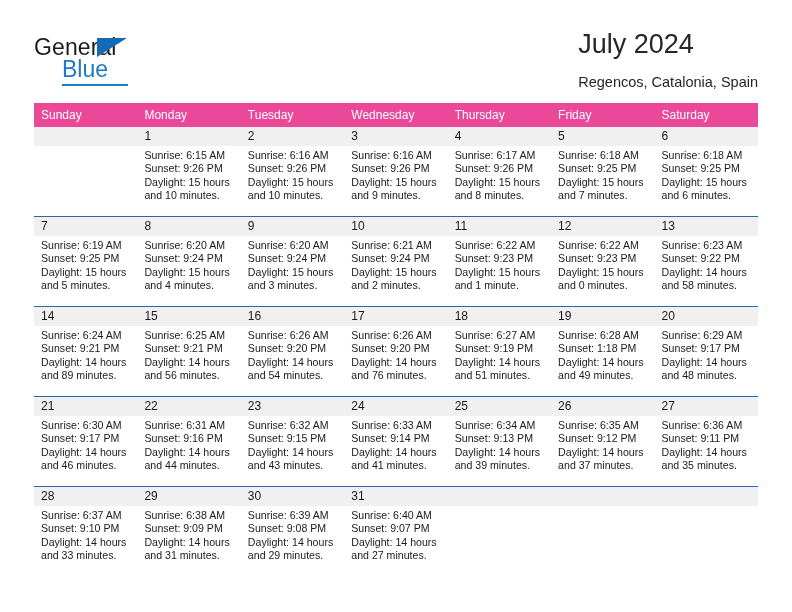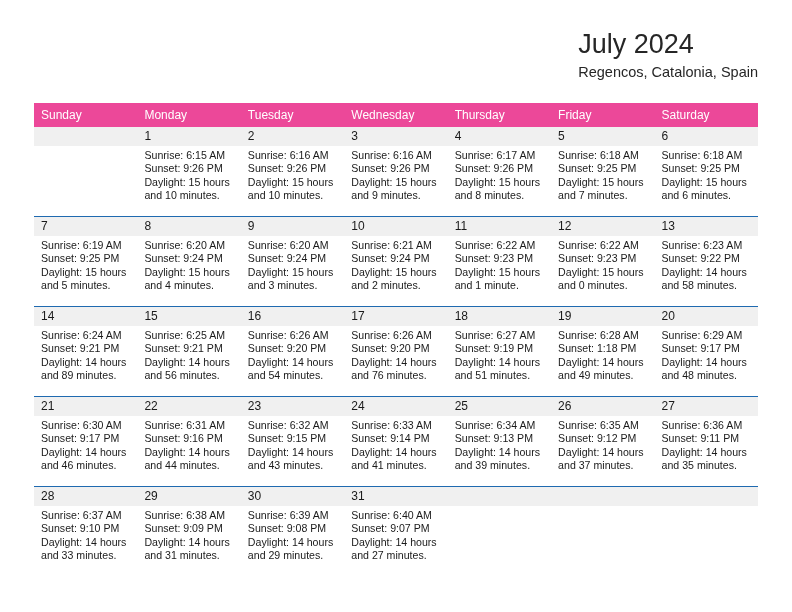--- a/index.html
+++ b/index.html
@@ -81,21 +81,21 @@
   .cal-title {
     font-size: 27px;
     color: #262626;
     line-height: 32px;
     white-space: nowrap;
   }
   .cal-subtitle {
     font-size: 14.5px;
     color: #262626;
     line-height: 20px;
-    margin-top: 2px;
+    margin-top: 12px;
     white-space: nowrap;
   }
 
   
   .cal {
     position: absolute;
     left: 34px;
     top: 103px;
     width: 724px;
   }
@@ -144,20 +144,26 @@
   .info div { white-space: nowrap; }
   .info .daylight { white-space: normal; }
 </style>
 </head>
 <body>
 
 <div class="page">
 
   <div class="top">
 
+    <div class="logo">
+      <span class="logo-general">General</span>
+      <span class="logo-tri"></span>
+      <span class="logo-blue">Blue</span>
+      <span class="logo-underline"></span>
+    </div>
 
     <div class="titles">
       <div class="cal-title">July 2024</div>
       <div class="cal-subtitle">Regencos, Catalonia, Spain</div>
     </div>
 
   </div>
 
   <div class="cal">
     <div class="dow-row" id="dow-row">

